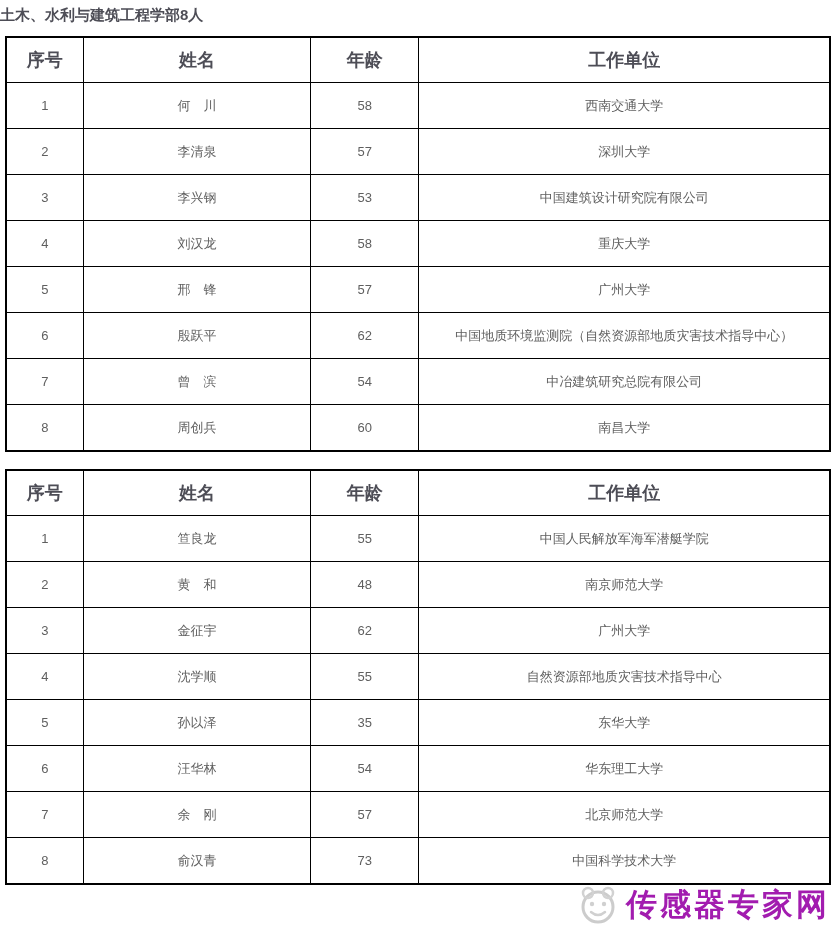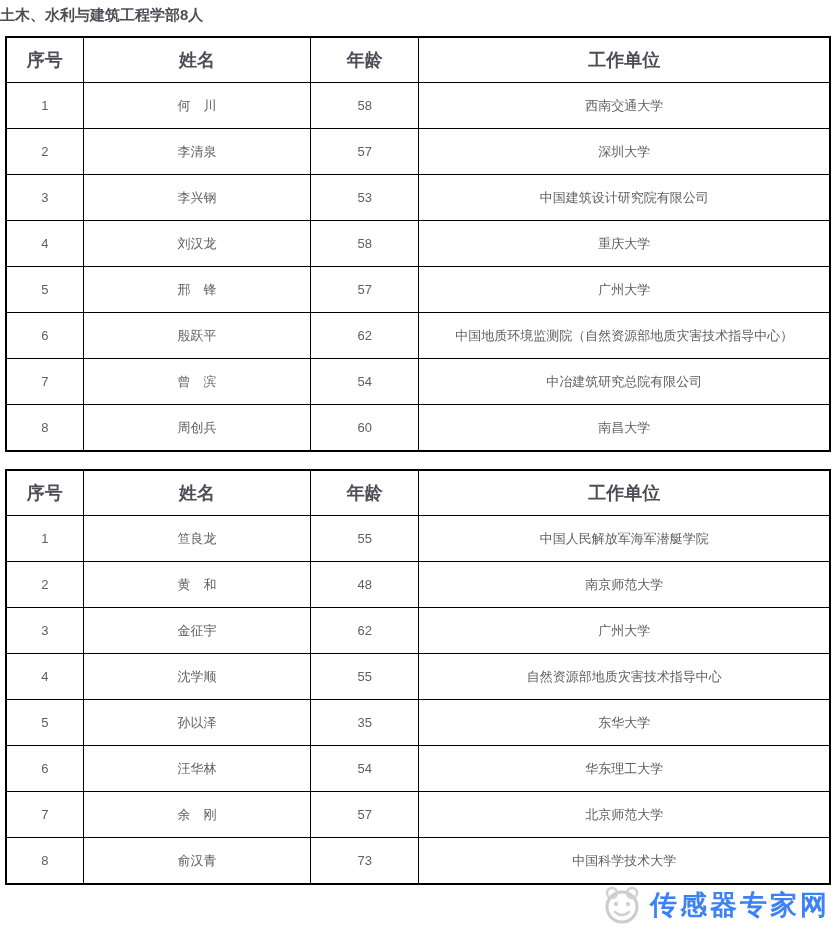--- a/index.html
+++ b/index.html
@@ -57,24 +57,24 @@
     position: absolute;
     top: 884px;
     right: 6px;
     display: flex;
     align-items: center;
     gap: 7px;
     pointer-events: none;
   }
   .wm-logo { width: 42px; height: 42px; display: block; }
   .wm-text {
-    font-size: 27px;
+    font-size: 31px;
     font-weight: bold;
     letter-spacing: 3px;
-    color: #3b82f6;
+    color: #a21caf;
     text-shadow: 1px 1px 0 #ffffff;
     white-space: nowrap;
   }
 </style>
 </head>
 <body>
 
 <div class="page">
 
   <section class="section-civil">

